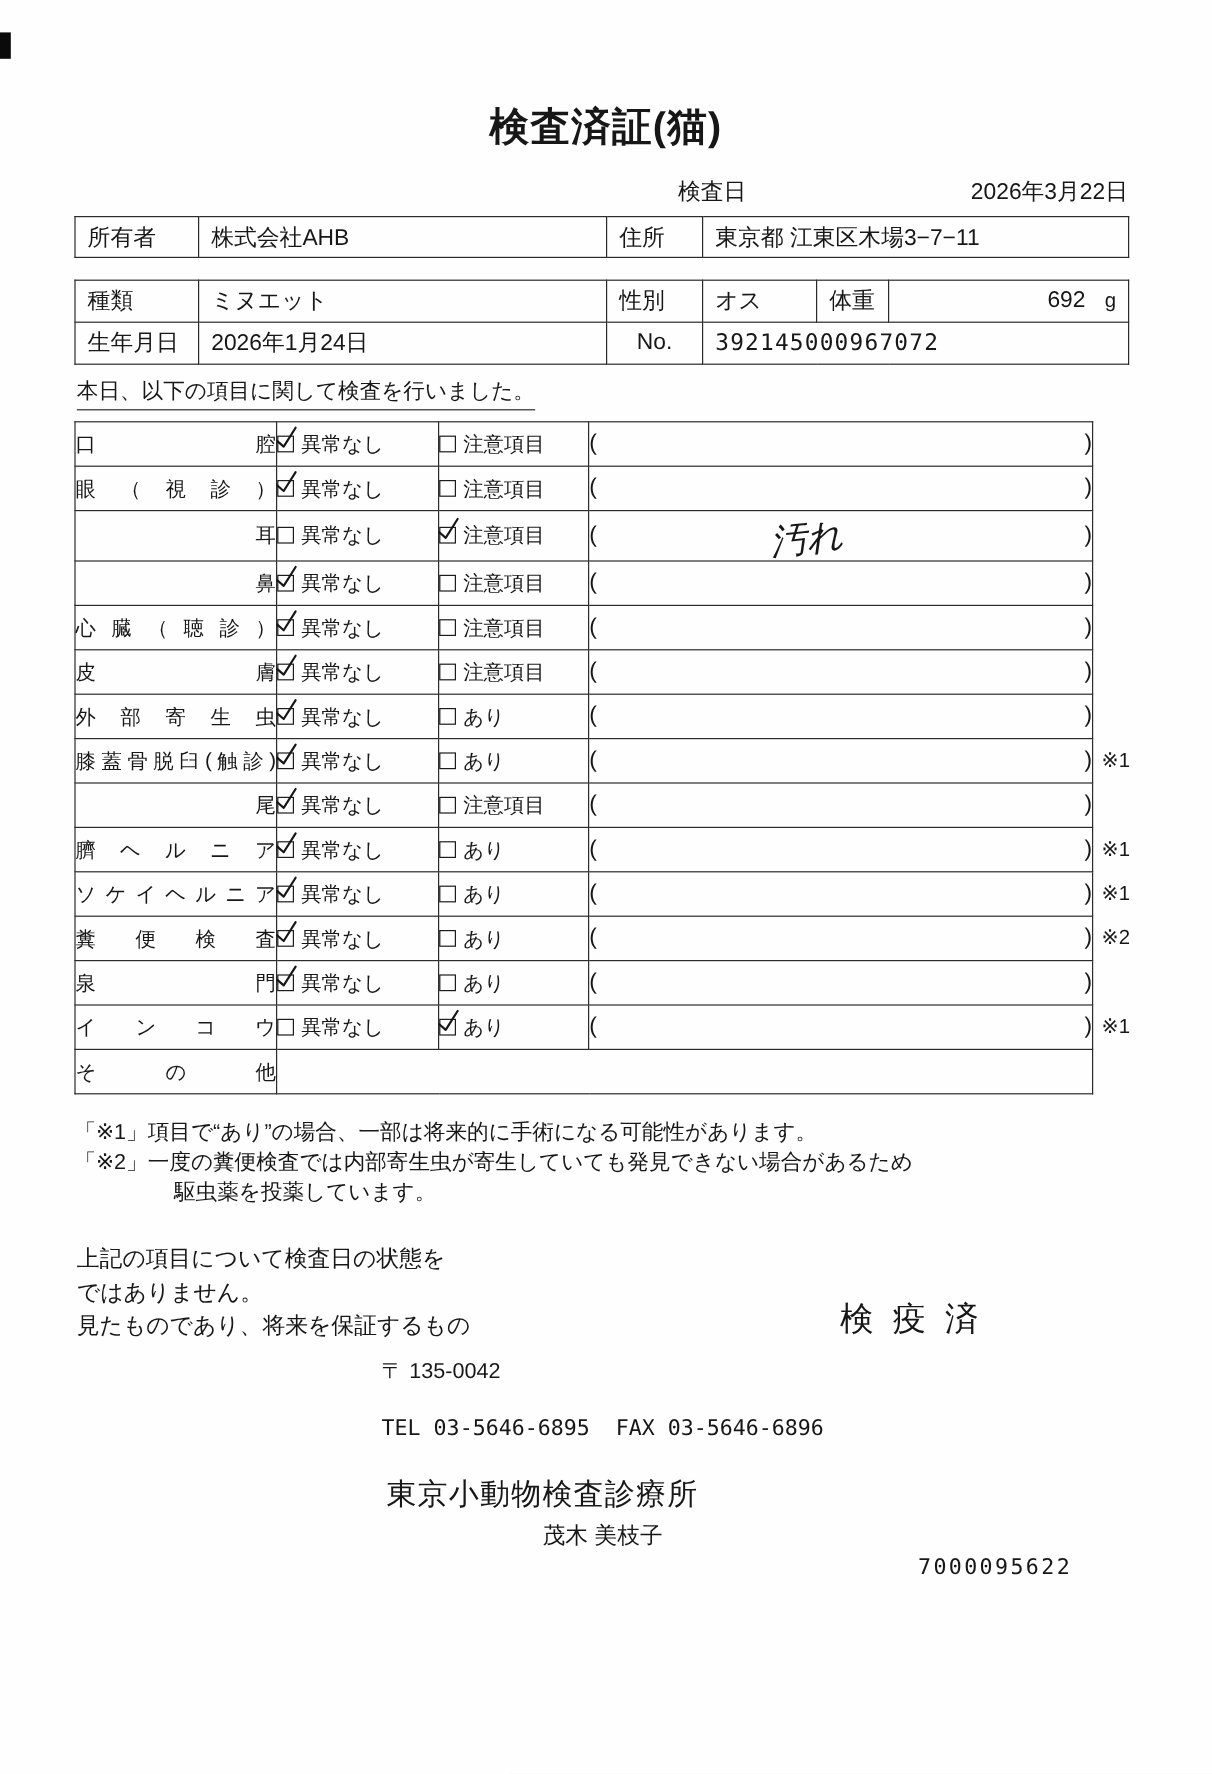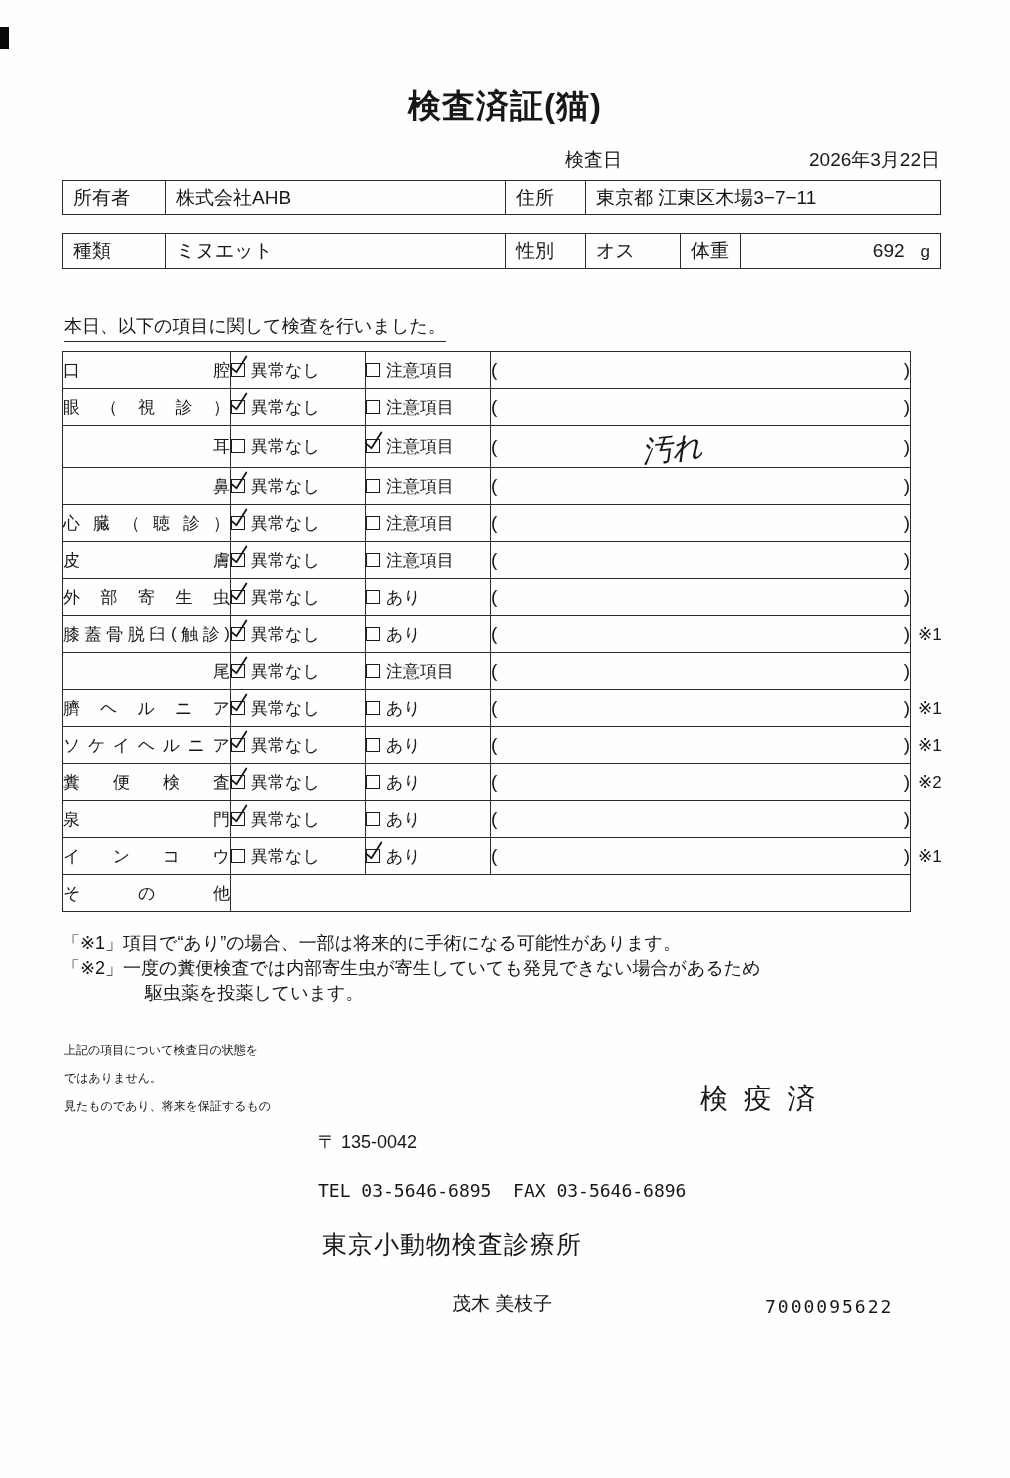--- a/index.html
+++ b/index.html
@@ -52,29 +52,29 @@
   .paren { font-size:19px; }
   .paren-note { flex:1; text-align:center; }
   .handwriting { font-family:"DejaVu Serif","Liberation Serif",serif; font-style:italic;
                  font-size:30px; transform:rotate(-6deg) translateX(-28px); display:inline-block; }
   table.checklist td.cl-ref { border:none; padding-left:7px; font-size:17px; background:transparent; }
   td.cl-empty { }
 
   .notes { position:absolute; top:931px; left:62px; font-size:18px; line-height:25px; }
   .notes .indent { margin-left:83px; }
 
-  .statement { position:absolute; top:1036px; left:64px; font-size:12px; line-height:28px; }
+  .statement { position:absolute; top:1036px; left:64px; font-size:19px; line-height:28px;font-family:Liberation Mono, monospace; }
   .quarantine { position:absolute; top:1080px; left:700px; font-size:28px; letter-spacing:4px; }
 
   .postal-row { position:absolute; top:1130px; left:318px; font-size:18px; display:flex; }
   .postal-row .addr { margin-left:38px; }
   .tel-row { position:absolute; top:1180px; left:318px; font-size:18px; white-space:pre;
              font-family:"DejaVu Sans Mono","Liberation Mono",monospace; }
   .clinic { position:absolute; top:1228px; left:322px; font-size:25px; letter-spacing:1px; }
-  .examiner { position:absolute; top:1267px; left:452px; font-size:19px;margin-top:24px; }
+  .examiner { position:absolute; top:1267px; left:452px; font-size:19px; }
   .serial { position:absolute; top:1296px; left:765px; font-size:18px; letter-spacing:2px;
             font-family:"DejaVu Sans Mono","Liberation Mono",monospace; }
 </style>
 </head>
 <body>
 
 <div class="page">
 
   <div class="scan-artifact"></div>
 
@@ -118,20 +118,26 @@
       <td class="cell-label">性別</td>
       <td>オス</td>
       <td class="cell-label">体重</td>
       <td>
         <div class="wflex">
           <span>692</span>
           <span class="unit">g</span>
         </div>
       </td>
     </tr>
+    <tr>
+      <td class="cell-label">生年月日</td>
+      <td>2026年1月24日</td>
+      <td class="cell-label center">No.</td>
+      <td colspan="3" class="mono no-value">392145000967072</td>
+    </tr>
   </tbody>
     </table>
 
   <div class="intro">本日、以下の項目に関して検査を行いました。</div>
 
   <table class="checklist">
     <colgroup>
       <col style="width:168px">
         <col style="width:135px">
         <col style="width:125px">

